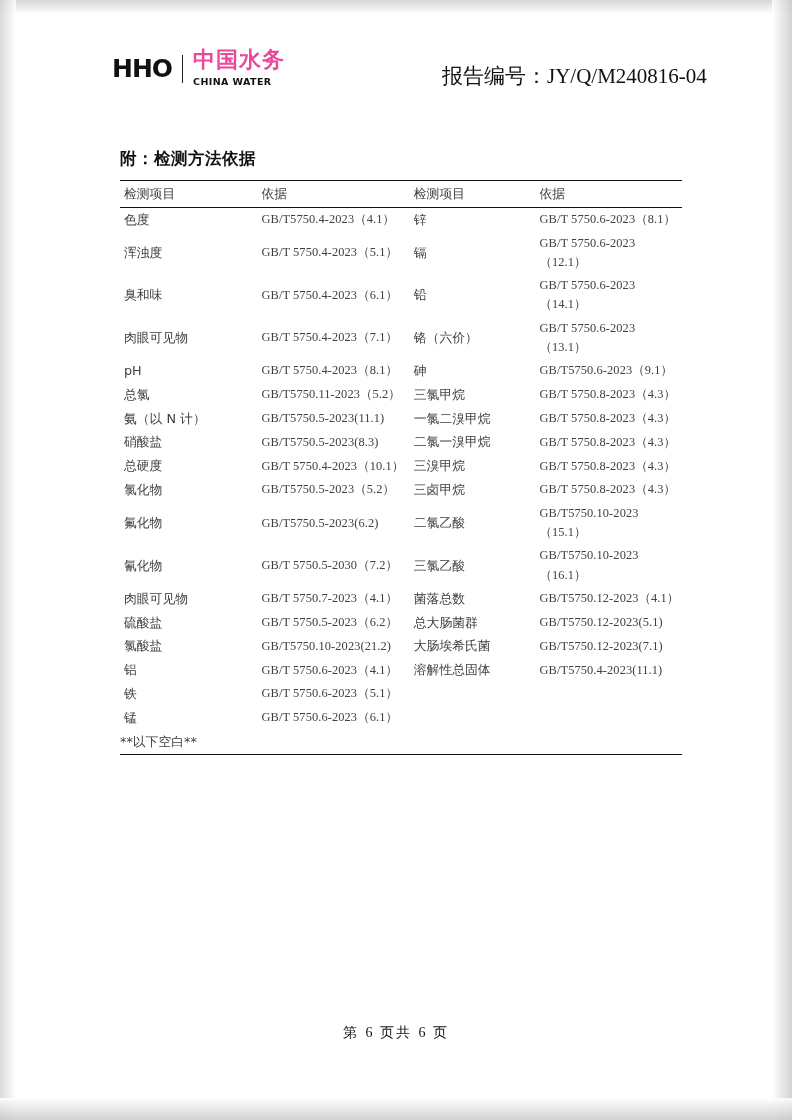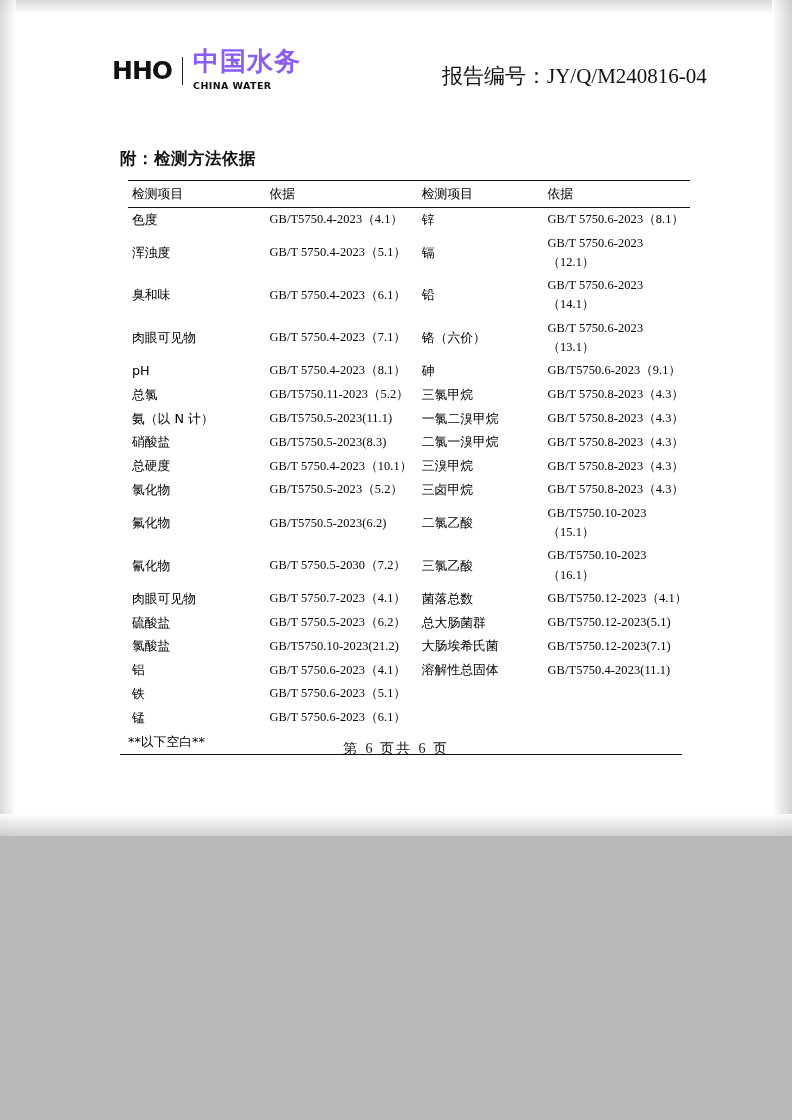--- a/index.html
+++ b/index.html
@@ -8,21 +8,21 @@
     background: #b8b8b8;
   }
   body {
     width: 792px;
     height: 1120px;
     font-family: "Liberation Serif", serif;
   }
   .page {
     position: relative;
     width: 792px;
-    height: 836px;
+    height: 1120px;
     background: #ffffff;
     overflow: hidden;
   }
   
   .scan-edge-top {
     position: absolute;
     top: 0; left: 0; right: 0; height: 14px;
     background: linear-gradient(to bottom, #cfcfcf 0%, #ffffff 100%);
     opacity: .85;
   }
@@ -71,22 +71,22 @@
   }
   .logo-divider {
     width: 1px;
     height: 28px;
     background: #222;
     margin: 0 2px;
   }
   .logo-cn {
     font-family: Liberation Sans, sans-serif;
     font-weight: bold;
-    font-size: 26px;
-    color: #8b5cf6;
+    font-size: 22px;
+    color: #ec4899;
     line-height: 1.05;
     letter-spacing: 1px;
   }
   .logo-en {
     font-family: "DejaVu Sans", sans-serif;
     font-weight: bold;
     font-size: 9.5px;
     color: #111;
     letter-spacing: .4px;
     line-height: 1.1;
@@ -117,22 +117,21 @@
   .table-wrap {
     position: absolute;
     top: 180px;
     left: 120px;
     width: 562px;
   }
   table.meth {
     border-collapse: collapse;
     width: 100%;
     font-size: 12.6px;
-    color: #000000;
-    margin-left: 8px;
+    color: #404040;
   }
   table.meth th, table.meth td {
     padding: 2px 0 2px 0;
     vertical-align: middle;
     line-height: 1.55;
     font-weight: normal;
     text-align: left;
   }
   table.meth thead th {
     border-top: 1.1px solid #111;

